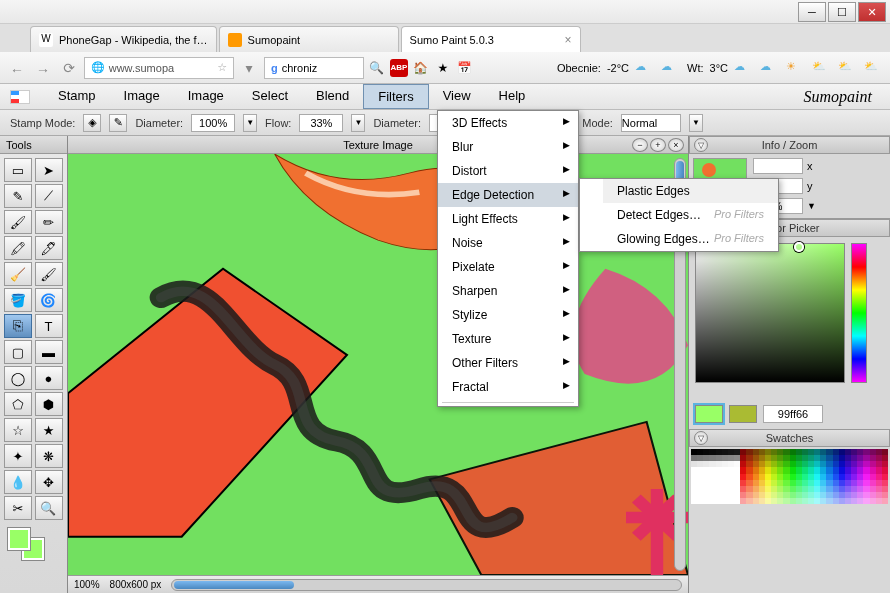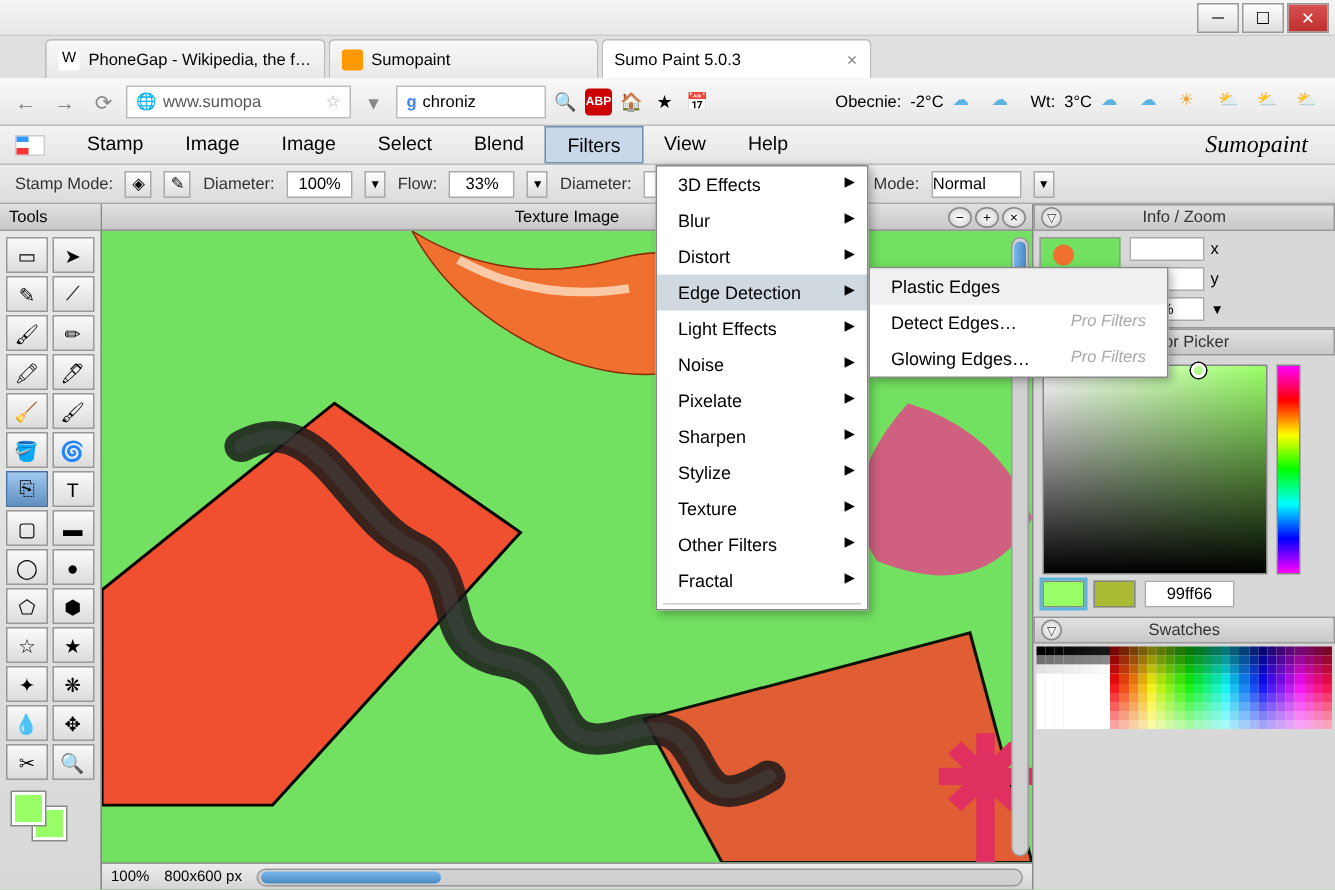--- a/index.html
+++ b/index.html
@@ -73,35 +73,35 @@
 .info-panel { border-bottom: 1px solid #999; }
 .info-body { display: flex; padding: 4px; gap: 6px; }
 .thumb { width: 54px; height: 42px; border: 1px solid #999; background: #72e060; position:relative; overflow:hidden; }
 .coords { display: flex; flex-direction: column; gap: 4px; font-size: 11px; }
 .coord-row { display: flex; align-items: center; gap: 4px; }
 .coord-row input { width: 50px; height: 16px; border: 1px solid #aaa; font-size: 10px; }
 .color-body { padding: 6px; }
 .gradient-box { width: 150px; height: 140px; border: 1px solid #888; position: relative; background: linear-gradient(to bottom, transparent, #000), linear-gradient(to right, #fff, #9f6); }
 .gradient-cursor { position: absolute; width: 10px; height: 10px; border: 2px solid #fff; border-radius: 50%; top: -2px; right: 40px; box-shadow: 0 0 0 1px #000; }
 .hue-strip { width: 16px; height: 140px; border: 1px solid #888; background: linear-gradient(to bottom, #f0f,#f00,#ff0,#0f0,#0ff,#00f,#f0f); }
-.color-foot { display: flex; align-items: center; gap: 6px; margin-top: 4px; }
+.color-foot { display: flex; align-items: center; gap: 6px; margin-top: 22px; }
 .color-foot .sw { width: 28px; height: 18px; border: 1px solid #888; }
 .hex-input { width: 60px; height: 18px; border: 1px solid #aaa; font-size: 11px; text-align: center; }
 .swatches-body { padding: 2px; }
 .swatches-grid { display: grid; grid-template-columns: repeat(32, 1fr); }
 .sw-cell { aspect-ratio: 1; }
 
 
 .dropdown { position: absolute; background: #fff; border: 1px solid #888; box-shadow: 2px 2px 6px rgba(0,0,0,0.3); font-size: 12px; z-index: 100; }
 .dropdown-item { padding: 5px 24px 5px 14px; cursor: pointer; position: relative; white-space: nowrap; }
 .dropdown-item.highlight { background: #d0d8e0; }
 .dropdown-item .arrow { position: absolute; right: 8px; font-size: 9px; }
 .dropdown-sep { height: 1px; background: #ccc; margin: 3px 4px; }
 .submenu { position: absolute; background: #fff; border: 1px solid #888; box-shadow: 2px 2px 6px rgba(0,0,0,0.3); font-size: 12px; z-index: 101; min-width: 200px; }
-.submenu-item { padding: 5px 14px; cursor: pointer; display: flex; }
+.submenu-item { padding: 5px 14px; cursor: pointer; display: flex; margin-left: 23px; }
 .submenu-item.highlight { background: #f0f0f0; }
 .submenu-item .pro { margin-left: auto; color: #aaa; font-size: 11px; font-style: italic; }
 </style>
 </head>
 <body>
 
 <div class="titlebar">
   <div class="window-controls">
     <div class="win-btn">─</div>
     <div class="win-btn">☐</div>

